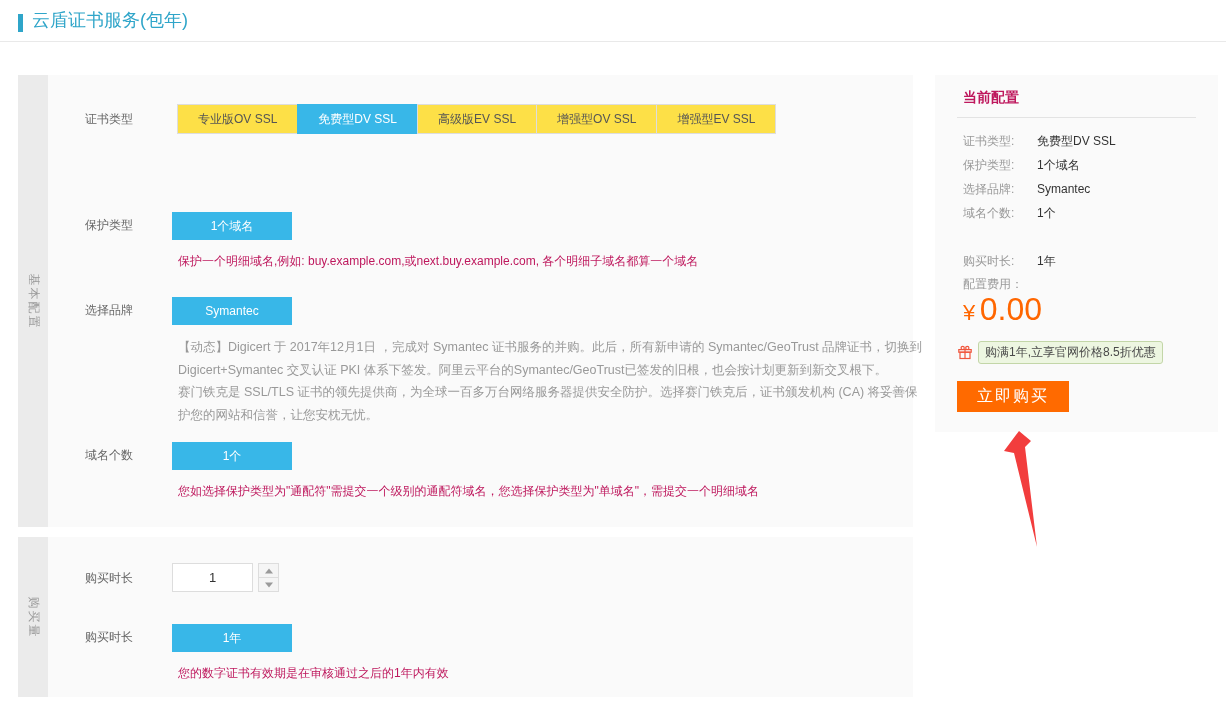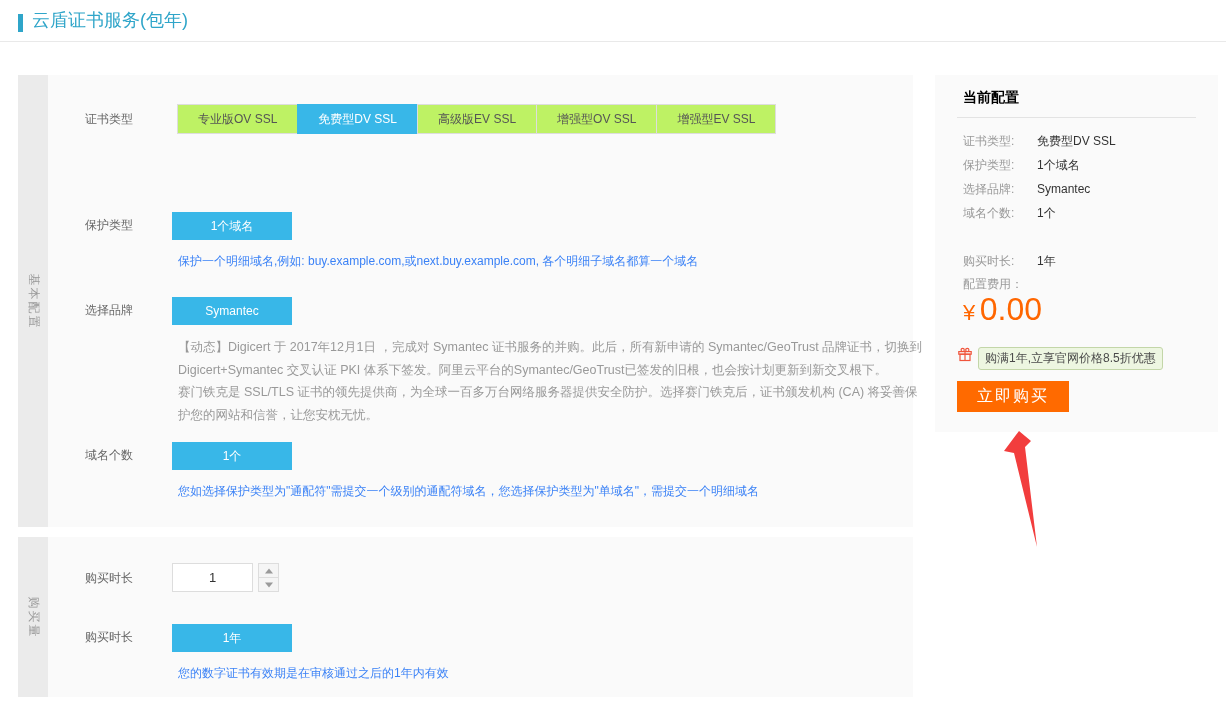--- a/index.html
+++ b/index.html
@@ -18,56 +18,56 @@
   .panel-basic { left:18px; top:75px; width:895px; height:452px; }
   .panel-purchase { left:18px; top:537px; width:895px; height:160px; }
   .side-strip { width:30px; background:#ebebeb; display:flex; align-items:center; justify-content:center; flex:none; }
   .side-strip .vtext { transform:rotate(90deg); white-space:nowrap; font-size:12px; color:#999; letter-spacing:2px; }
   .panel-content { position:relative; flex:1; }
 
   .flabel { position:absolute; left:37px; font-size:12px; color:#666; }
   .row-line { height:30px; line-height:30px; }
 
   .tabs { position:absolute; left:130px; top:0; display:flex; }
-  .tab { height:30px; padding:0 20px; font-size:12px; color:#555; background:#bef264;
+  .tab { height:30px; padding:0 20px; font-size:12px; color:#555; background:#fde047;
     border:1px solid #ddd; margin-left:-1px; line-height:28px; cursor:pointer; white-space:nowrap; }
   .tab.selected { background:#38b7e8; border-color:#38b7e8; color:#fff; }
 
   .notice { position:absolute; left:130px; width:735px; font-size:12.5px; line-height:22px; color:#e23b3b; }
   .notice b { font-weight:bold; }
 
   .opt-btn { position:absolute; left:124px; width:120px; height:28px; background:#38b7e8;
     color:#fff; font-size:12px; border:none; cursor:pointer; text-align:center; line-height:28px; }
 
-  .help { position:absolute; left:130px; width:745px; font-size:12px; color:#3b82f6; line-height:20px; }
+  .help { position:absolute; left:130px; width:745px; font-size:12px; color:#be185d; line-height:20px; }
   .brand-help { position:absolute; left:130px; width:748px; font-size:12.5px; color:#999; line-height:22.5px; }
   .brand-help p { margin:0; }
 
   
   .qty-input { position:absolute; left:124px; top:0; width:81px; height:29px; border:1px solid #ddd;
     background:#fff; text-align:center; font-size:13px; color:#333; outline:none; }
   .stepper { position:absolute; left:210px; top:0; width:21px; height:29px; display:flex; flex-direction:column; }
   .step-btn { flex:1; background:#f5f5f5; border:1px solid #ddd; position:relative; cursor:pointer; }
   .step-btn.up { border-bottom:none; }
   .tri { position:absolute; left:50%; top:50%; transform:translate(-50%,-50%); width:0; height:0; }
   .tri-up { border-left:4px solid transparent; border-right:4px solid transparent; border-bottom:5px solid #9a9a9a; }
   .tri-down { border-left:4px solid transparent; border-right:4px solid transparent; border-top:5px solid #9a9a9a; }
 
   
   .summary { position:absolute; left:935px; top:75px; width:283px; height:357px; background:#fafafa; }
-  .summary-title { position:absolute; left:28px; top:14px; font-size:14px; color:#000000; }
+  .summary-title { position:absolute; left:28px; top:14px; font-size:14px; color:#be185d; }
   .summary-divider { position:absolute; left:22px; top:42px; width:239px; height:1px; background:#e3e3e3; }
   .sum-row { position:absolute; left:28px; width:240px; font-size:12px; }
   .sum-label { color:#999; display:inline-block; width:74px; }
   .sum-value { color:#333; }
   .fee-label { position:absolute; left:28px; top:201px; font-size:12px; color:#999; }
   .price-line { position:absolute; left:28px; top:216px; color:#ff6600; }
   .price-cur { font-size:22px; }
   .price-num { font-size:32px; font-weight:300; }
-  .promo-line { position:absolute; left:22px; top:272px; display:flex; }
+  .promo-line { position:absolute; left:22px; top:266px; display:flex; align-items:center; }
   .promo-badge { margin-left:5px; background:#edf6e1; border:1px solid #c3d6a8; border-radius:3px;
     padding:2px 6px; font-size:12px; color:#4a4a4a; white-space:nowrap; }
   .buy-btn { position:absolute; left:22px; top:306px; width:112px; height:31px; background:#ff6a00;
     color:#fff; border:none; font-size:16px; letter-spacing:2px; cursor:pointer;
     font-family:"Liberation Sans","DejaVu Sans",sans-serif; }
 
   .arrow-svg { position:absolute; left:990px; top:425px; pointer-events:none; }
 </style>
 </head>
 <body>

